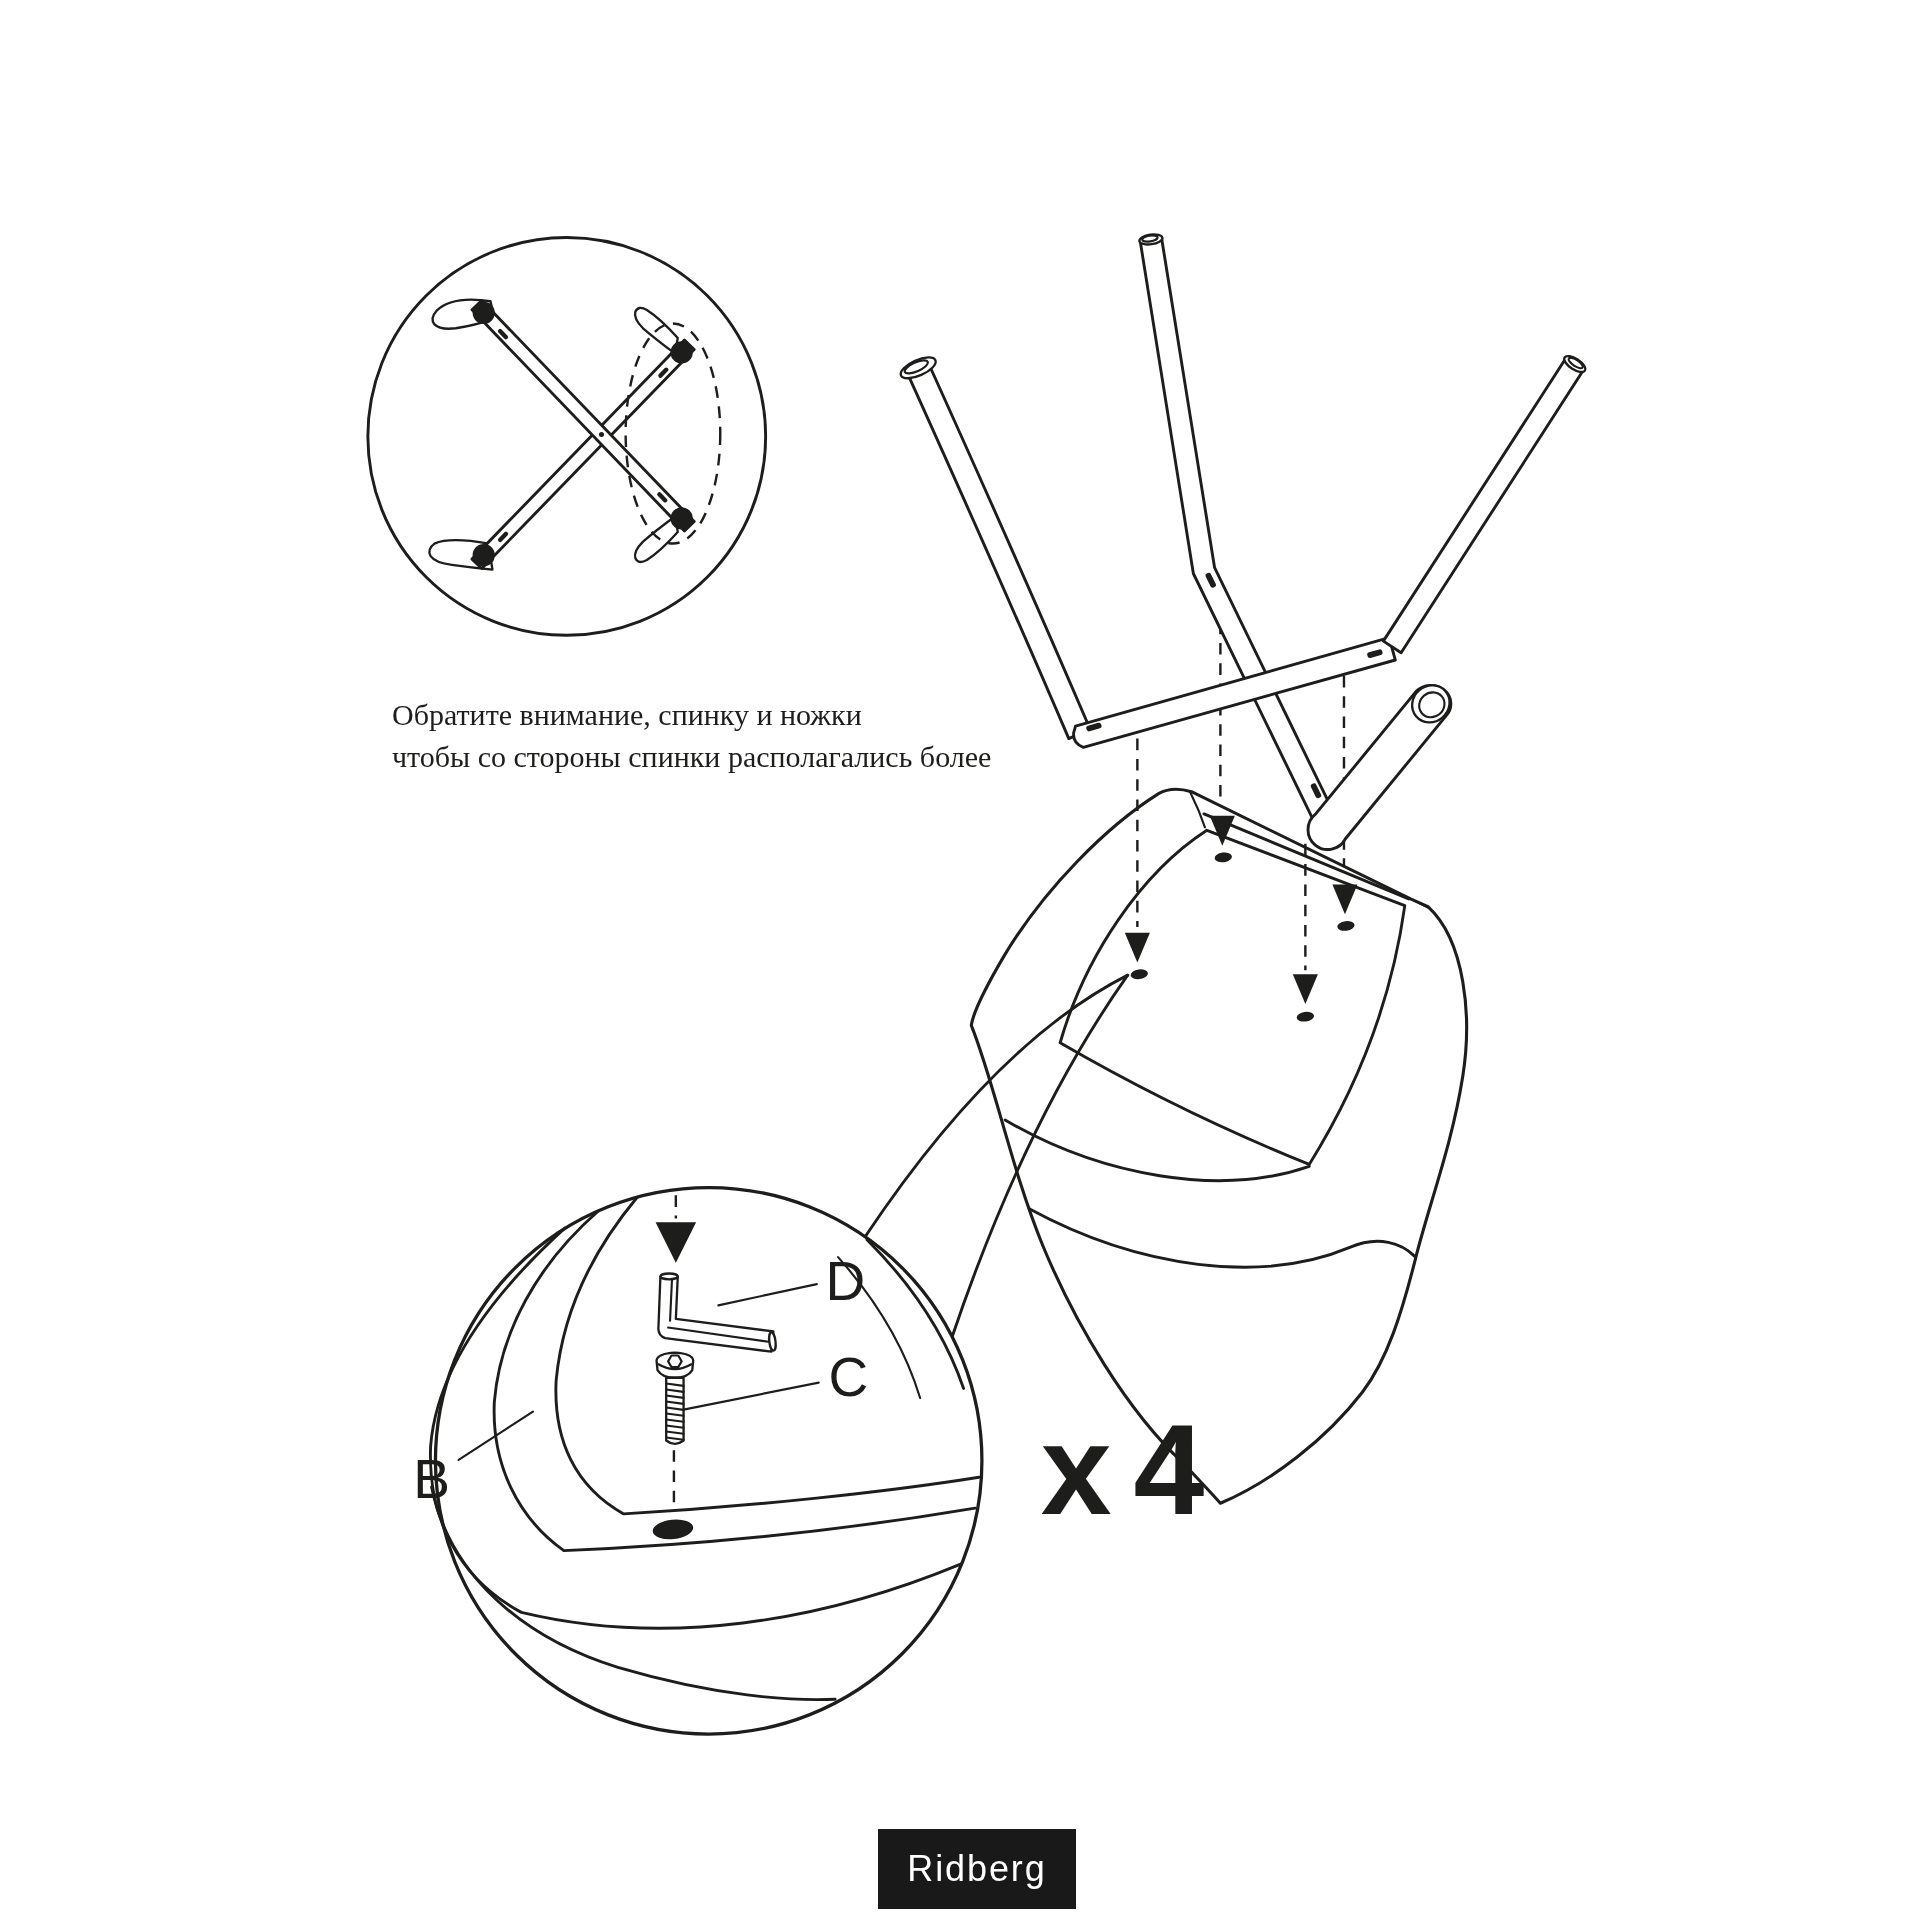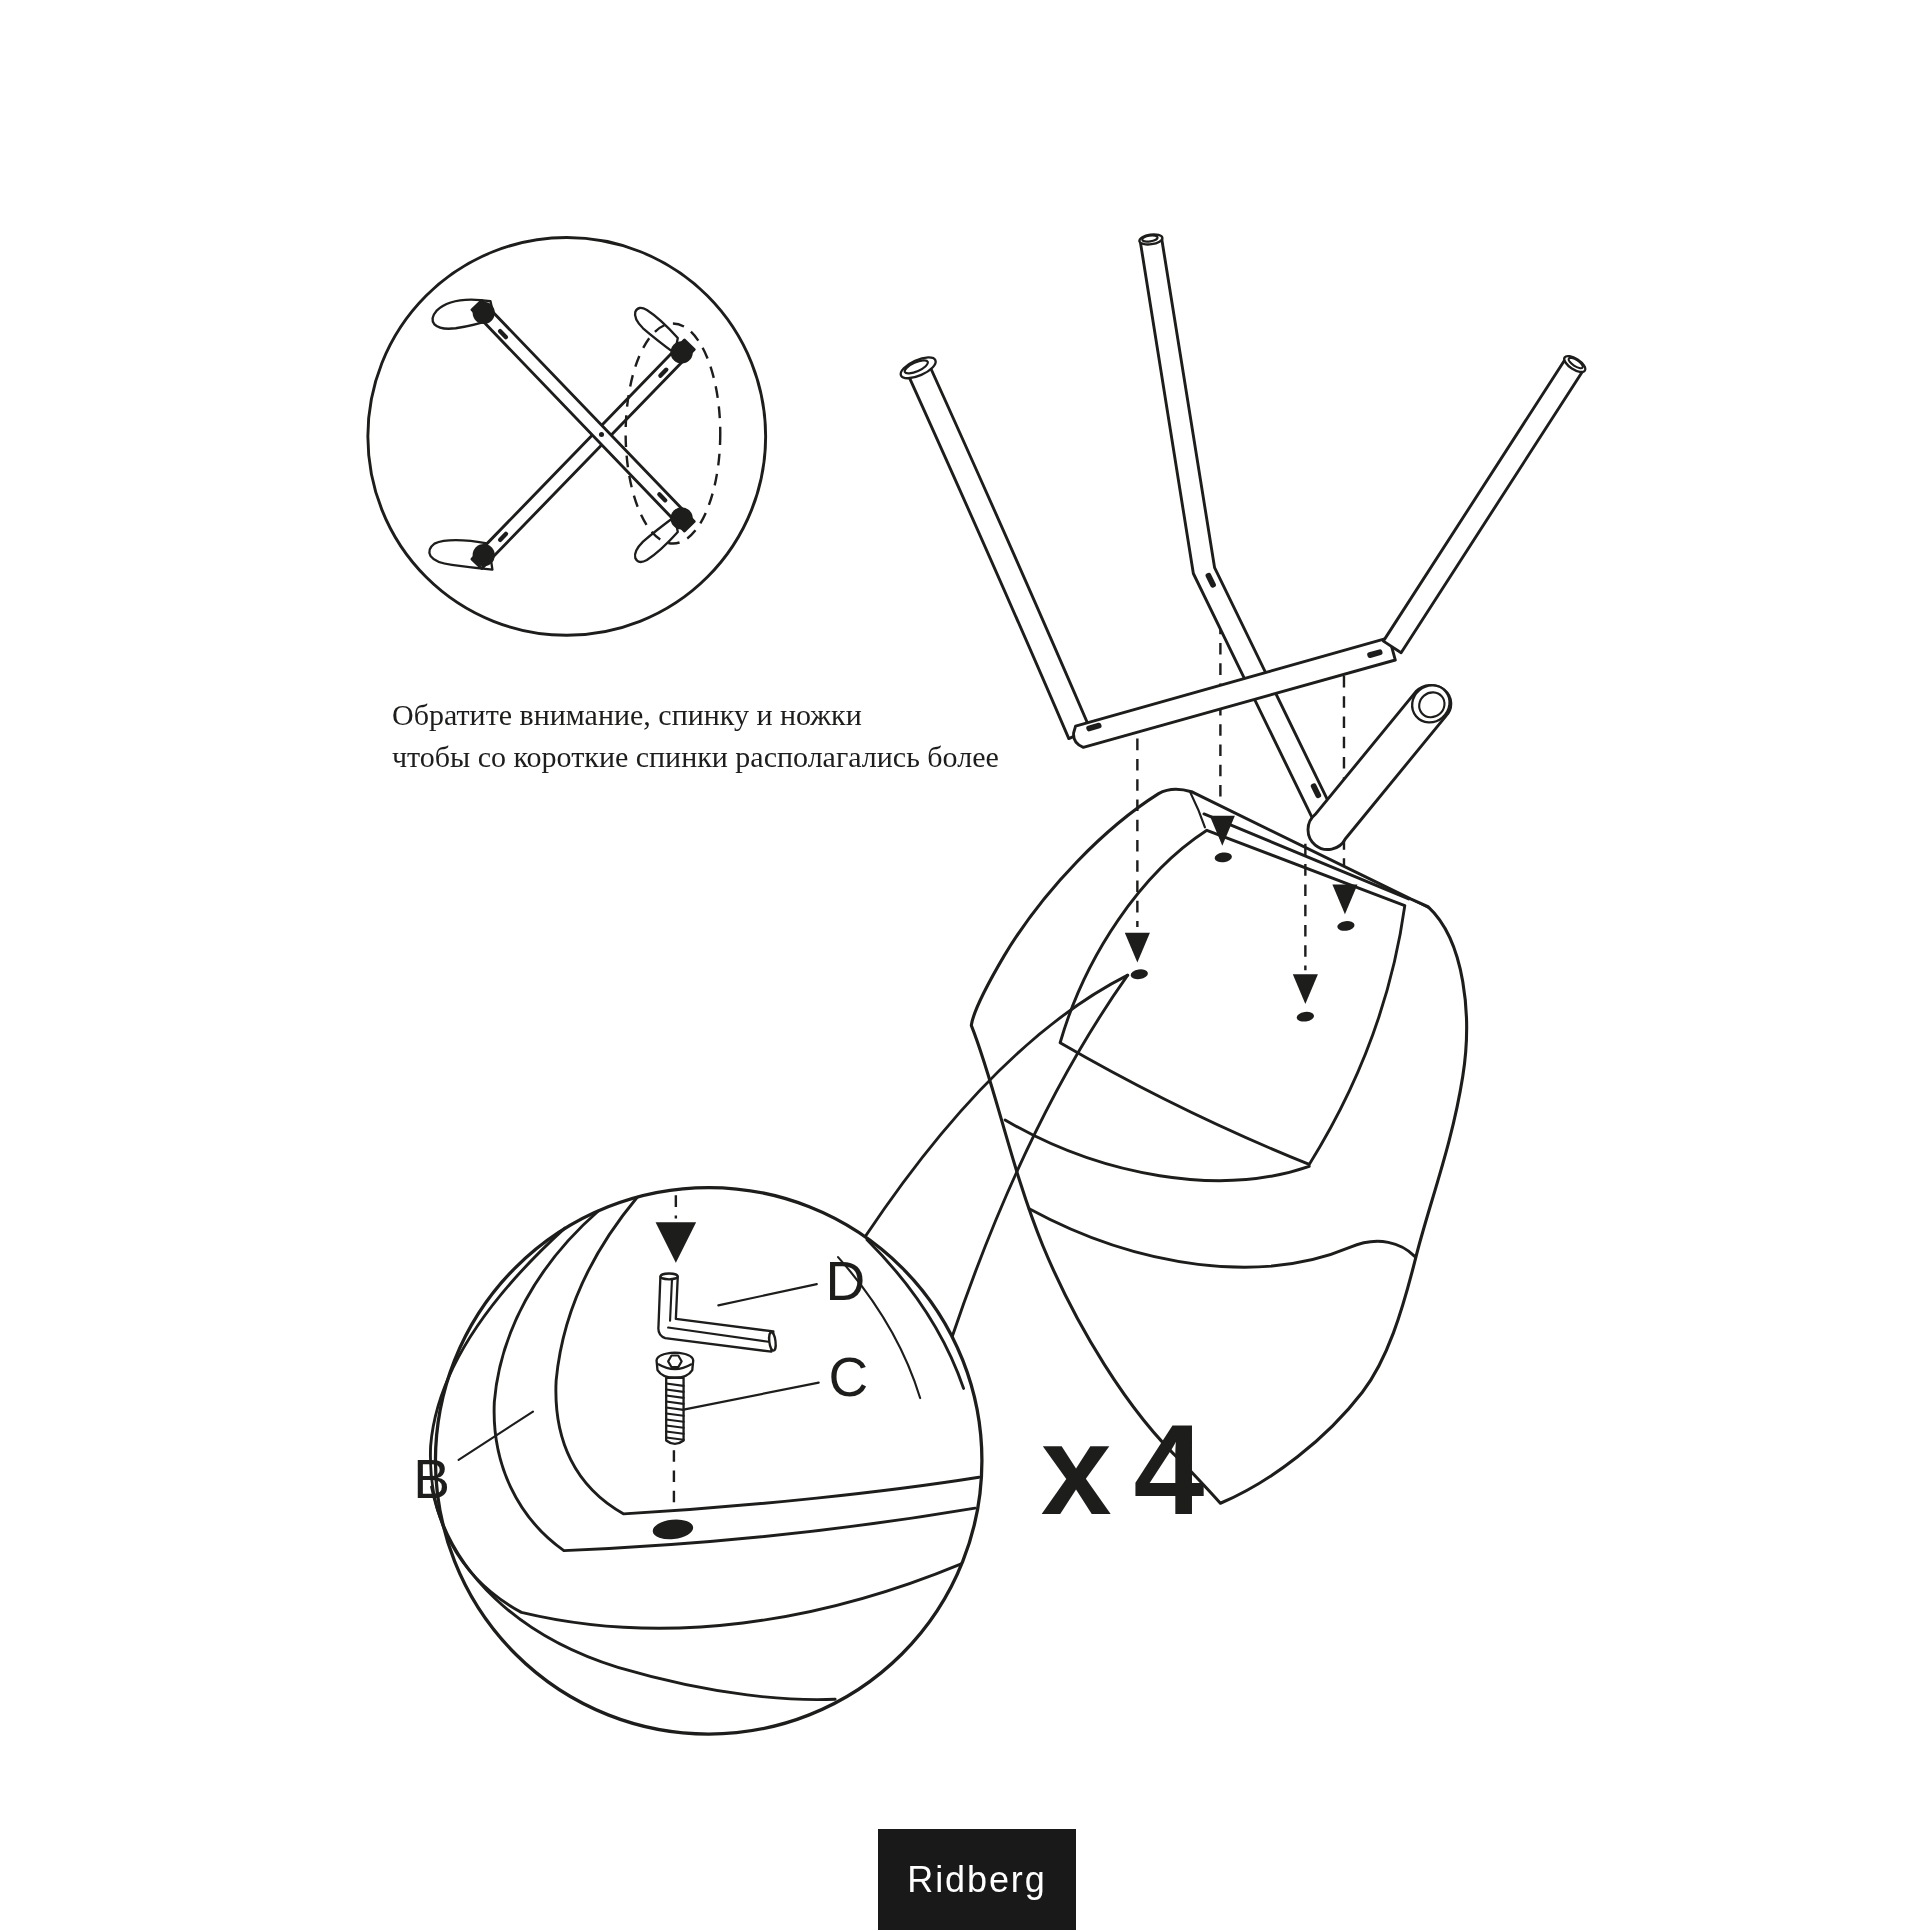--- a/index.html
+++ b/index.html
@@ -2,21 +2,21 @@
 <html><head>
 <meta charset="utf-8">
 <style>
   html,body{margin:0;padding:0;background:#ffffff;}
   .page{position:relative;width:1931px;height:1931px;background:#ffffff;overflow:hidden;
         font-family:"Liberation Sans",sans-serif;}
   .page svg{position:absolute;left:0;top:0;}
   .note{position:absolute;left:353px;top:694px;width:637px;
         font-family:"Liberation Serif","DejaVu Serif",serif;
         font-size:30px;line-height:42px;color:#1d1d1b;margin-left:39px;}
-  .logo{position:absolute;left:878px;top:1829px;width:198px;height:101px;
+  .logo{position:absolute;left:878px;top:1829px;width:198px;height:80px;
         background:#191919;display:flex;align-items:center;justify-content:center;}
   .logo span{color:#ffffff;font-family:"Liberation Sans",sans-serif;font-size:36px;
         letter-spacing:1.9px;}
   
   .ln{fill:none;stroke:#1d1d1b;stroke-width:3;stroke-linecap:round;stroke-linejoin:round;}
   .ln2{fill:none;stroke:#1d1d1b;stroke-width:2.2;stroke-linecap:round;stroke-linejoin:round;}
   .fw{fill:#ffffff;stroke:#1d1d1b;stroke-width:3;stroke-linecap:round;stroke-linejoin:round;}
   .fw2{fill:#ffffff;stroke:#1d1d1b;stroke-width:2.4;stroke-linecap:round;stroke-linejoin:round;}
   .blk{fill:#1d1d1b;stroke:none;}
   .dsh{fill:none;stroke:#1d1d1b;stroke-width:2.5;stroke-dasharray:12 9;}
@@ -161,21 +161,21 @@
     <text class="lbl" x="855" y="1346">D</text>
     <text class="lbl" x="858" y="1446">C</text>
     <text class="lbl" x="428" y="1552">B</text>
   </g>
 
   <text class="qty" x="1078" y="1568">x 4</text>
 </svg>
 
   <div class="note">
     <div>Обратите внимание, спинку и ножки</div>
-    <div>чтобы со короткие спинки располагались более</div>
+    <div>чтобы со стороны спинки располагались более</div>
   </div>
 
   <div class="logo">
     <span>Ridberg</span>
   </div>
 
 </div>
 
 
 </body></html>

